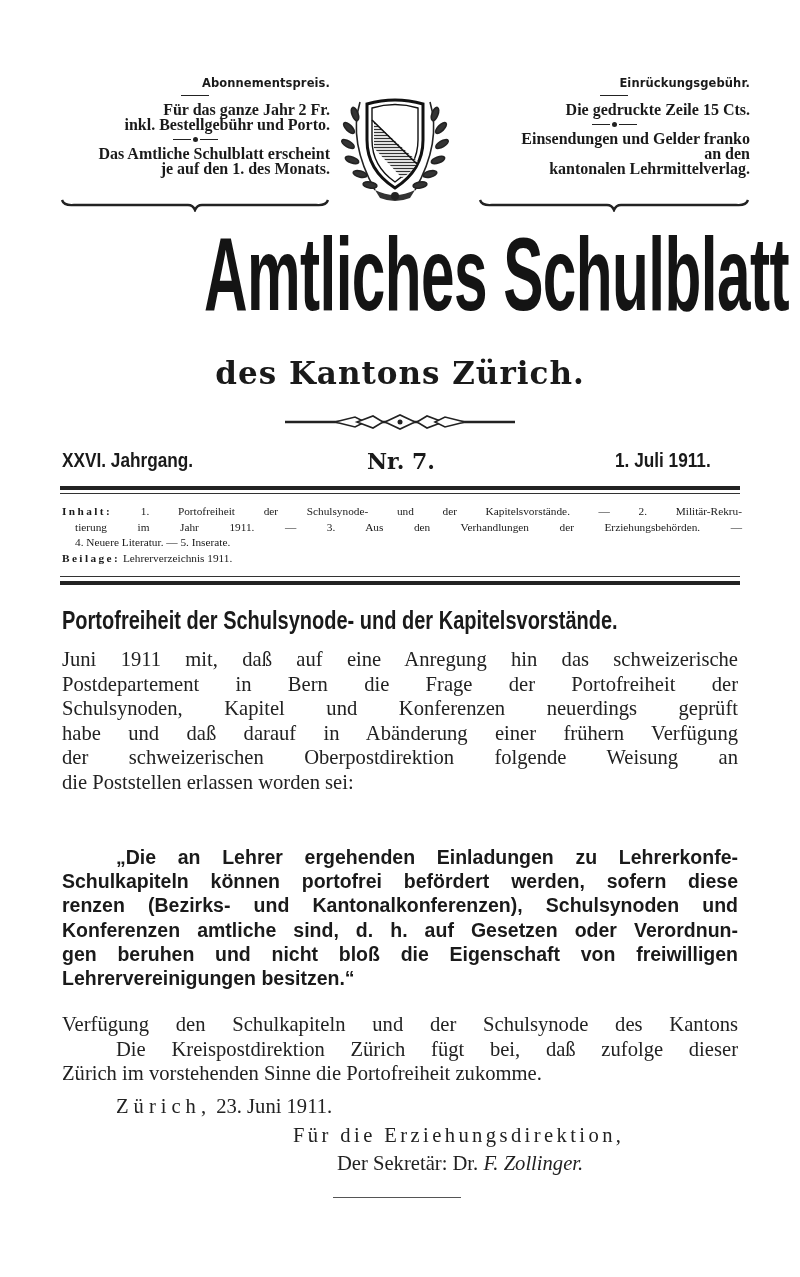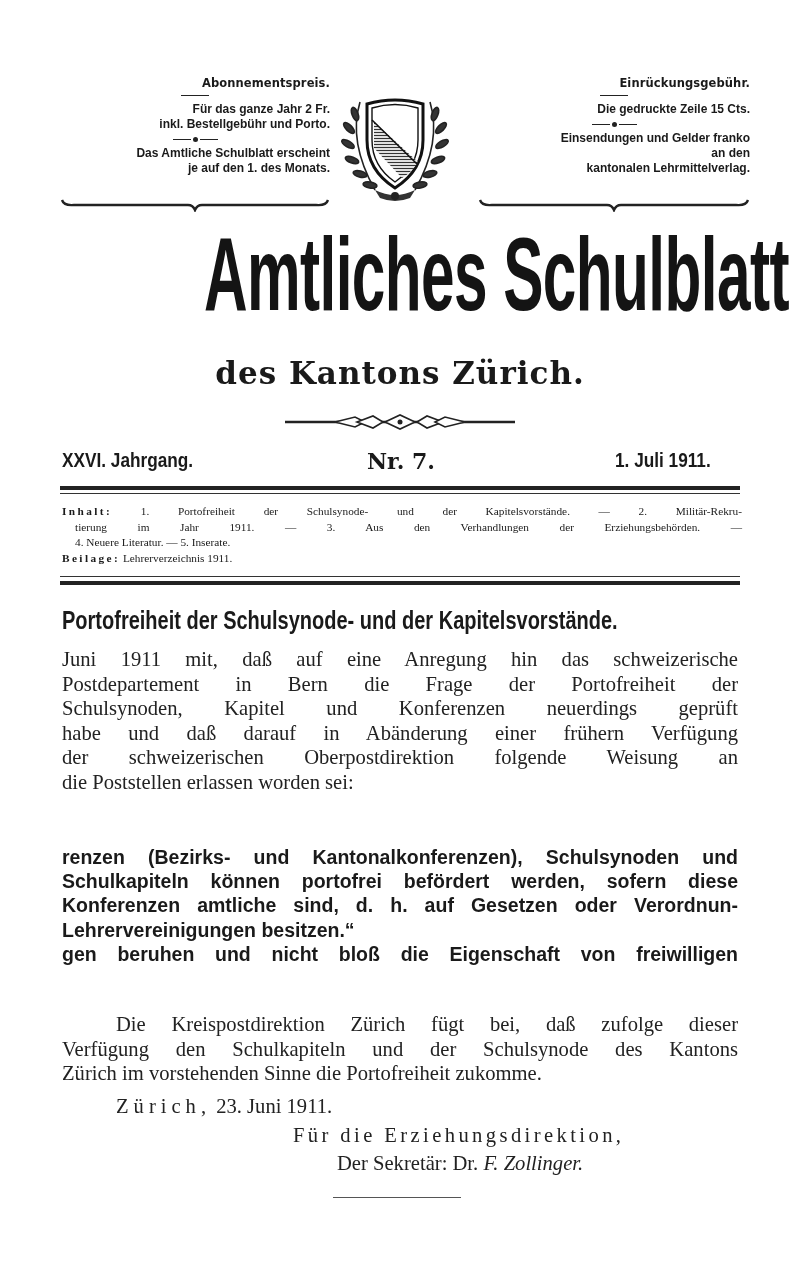--- a/index.html
+++ b/index.html
@@ -12,22 +12,22 @@
     
     .side-box { position: absolute; top: 76px; width: 270px; text-align: right; }
     .side-box.left { left: 60px; }
     .side-box.right { left: 478px; width: 272px; }
     .side-head {
       font-family: "DejaVu Sans", "Liberation Sans", sans-serif;
       font-weight: bold; font-size: 11.5px; letter-spacing: 0.1px; margin: 0 0 5px 0;
     }
     .small-rule { width: 28px; height: 0; border-top: 1.5px solid #222; margin: 0 auto 6px auto; }
     .side-line {
-      font-family: Liberation Sans, sans-serif;
-      font-weight: bold; font-size: 12px; line-height: 15px; white-space: nowrap;
+      font-family: Liberation Serif, serif;
+      font-weight: bold; font-size: 16px; line-height: 15px; white-space: nowrap;
     }
     .dot-rule { display: flex; align-items: center; justify-content: center; margin: 3px 0 3px 0; height: 8px; }
     .dot-rule .ln { width: 18px; border-top: 1px solid #222; }
     .dot-rule .dt { width: 5px; height: 5px; background: #222; border-radius: 50%; margin: 0 2px; }
     .brace { position: absolute; left: 0; width: 100%; height: 14px; }
 
     
     .emblem { position: absolute; left: 340px; top: 92px; width: 110px; height: 115px; }
 
     
@@ -212,30 +212,31 @@
 <div class="body-text" style="top:647px">
   <span class="line">Juni 1911 mit, daß auf eine Anregung hin das schweizerische</span>
   <span class="line">Postdepartement in Bern die Frage der Portofreiheit der</span>
   <span class="line">Schulsynoden, Kapitel und Konferenzen neuerdings geprüft</span>
   <span class="line">habe und daß darauf in Abänderung einer frühern Verfügung</span>
   <span class="line">der schweizerischen Oberpostdirektion folgende Weisung an</span>
   <span class="line last">die Poststellen erlassen worden sei:</span>
 </div>
 
 <div class="quote" style="top:845px">
+  <span class="line first-indent">„Die an Lehrer ergehenden Einladungen zu Lehrerkonfe-</span>
+  <span class="line">Schulkapiteln können portofrei befördert werden, sofern diese</span>
   <span class="line">renzen (Bezirks- und Kantonalkonferenzen), Schulsynoden und</span>
-  <span class="line">Schulkapiteln können portofrei befördert werden, sofern diese</span>
   <span class="line">Konferenzen amtliche sind, d. h. auf Gesetzen oder Verordnun-</span>
+  <span class="line">gen beruhen und nicht bloß die Eigenschaft von freiwilligen</span>
   <span class="line last">Lehrervereinigungen besitzen.“</span>
-  <span class="line">gen beruhen und nicht bloß die Eigenschaft von freiwilligen</span>
 </div>
 
 <div class="body-text" style="top:1012px">
+  <span class="line">Verfügung den Schulkapiteln und der Schulsynode des Kantons</span>
   <span class="line first-indent">Die Kreispostdirektion Zürich fügt bei, daß zufolge dieser</span>
-  <span class="line">Verfügung den Schulkapiteln und der Schulsynode des Kantons</span>
   <span class="line last">Zürich im vorstehenden Sinne die Portofreiheit zukomme.</span>
 </div>
 
 <div class="sig" style="left:116px; top:1095px">
   <span style="letter-spacing:5px">Zürich,</span>
   <span>23. Juni 1911.</span>
 </div>
 
 <div class="sig" style="left:293px; top:1124px; letter-spacing:3.4px">Für die Erziehungsdirektion,</div>
 

